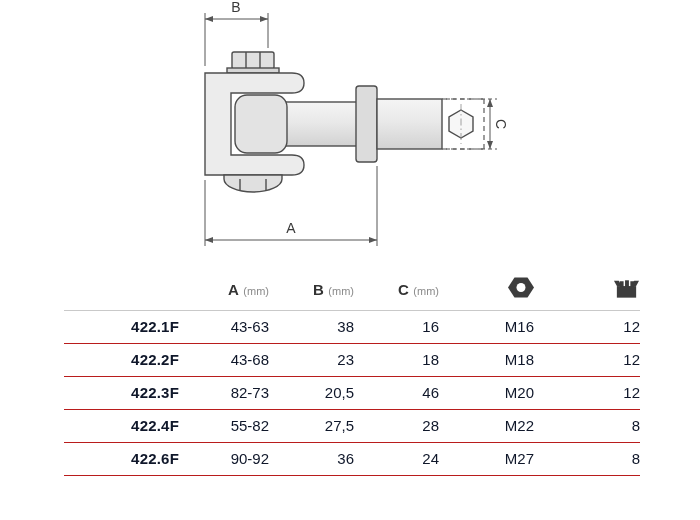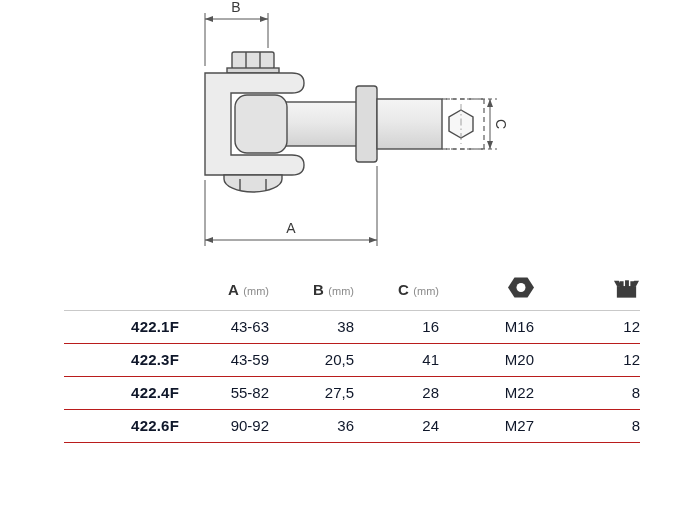--- a/index.html
+++ b/index.html
@@ -168,24 +168,32 @@
     <tbody>
       <tr>
         <td class="code">422.1F</td>
         <td>43-63</td>
         <td>38</td>
         <td>16</td>
         <td>M16</td>
         <td>12</td>
       </tr>
       <tr>
+        <td class="code">422.2F</td>
+        <td>43-68</td>
+        <td>23</td>
+        <td>18</td>
+        <td>M18</td>
+        <td>12</td>
+      </tr>
+      <tr>
         <td class="code">422.3F</td>
-        <td>43-59</td>
+        <td>82-73</td>
         <td>20,5</td>
-        <td>41</td>
+        <td>46</td>
         <td>M20</td>
         <td>12</td>
       </tr>
       <tr>
         <td class="code">422.4F</td>
         <td>55-82</td>
         <td>27,5</td>
         <td>28</td>
         <td>M22</td>
         <td>8</td>

